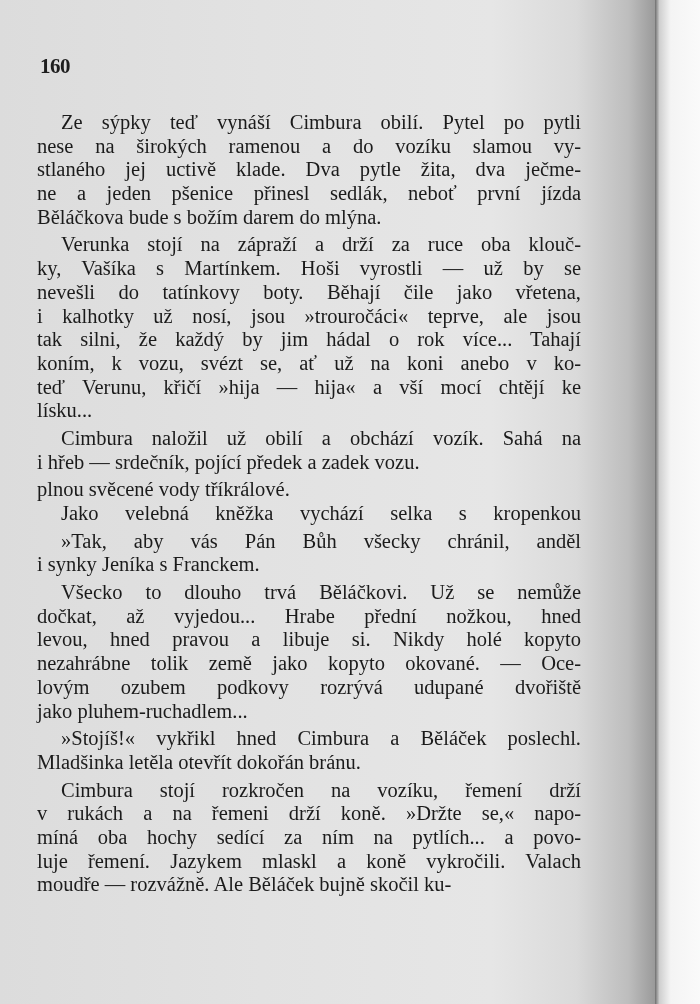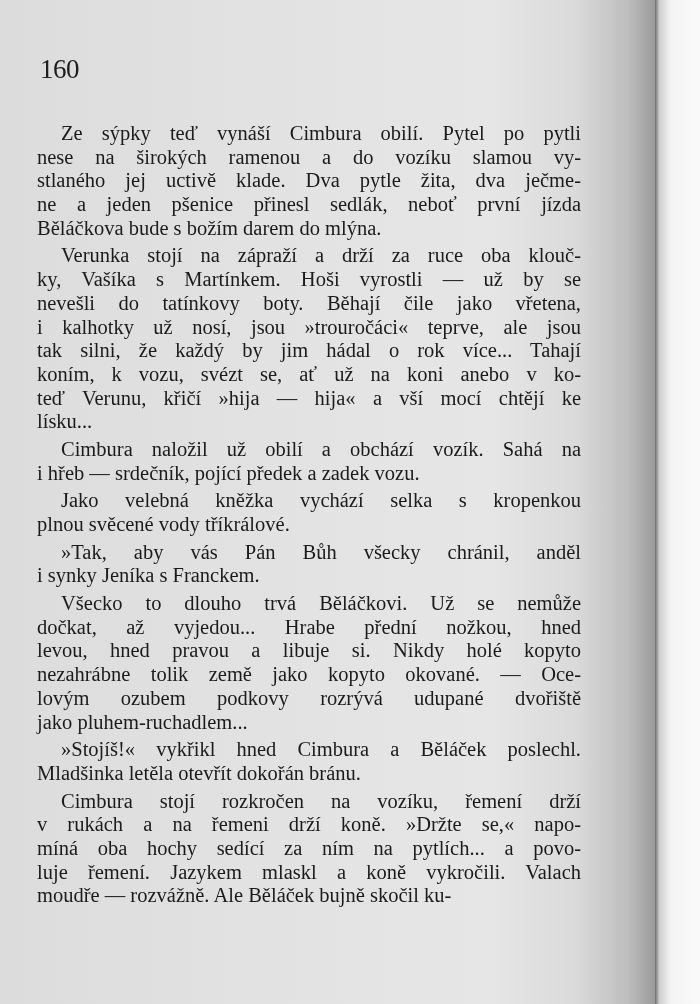--- a/index.html
+++ b/index.html
@@ -10,26 +10,27 @@
   }
   .page {
     position:absolute; left:0; top:0; width:655px; height:1004px;
     background:linear-gradient(to right,#dcdcdc 0%,#e2e2e2 40%,#e6e6e6 75%,#dadada 88%,#bdbdbd 96%,#9a9a9a 100%);
   }
   .margin-right {
     position:absolute; left:655px; top:0; width:45px; height:1004px;
     background:linear-gradient(to right,#6e6e6e 0%,#cfcfcf 10%,#f4f4f4 35%,#fafafa 100%);
   }
   .page-number {
-    position:absolute; left:40px; top:54px; font-size:27px; color:#1e1e1e;
+    position:absolute; left:40px; top:54px; font-size:21px; color:#1e1e1e;
     letter-spacing:-0.5px;
+    font-weight:bold;
   }
   .text-body {
     position:absolute; left:37px; top:111px; width:544px;
-    color:#1b1b1b; font-size:20.5px; line-height:23.7px;margin-top:11px;
+    color:#1b1b1b; font-size:20.5px; line-height:23.7px;
   }
   .para { margin:0 0 4px 0; }
   .line { display:block; text-align:justify; text-align-last:justify; white-space:nowrap; height:23.7px; }
   .line.last { text-align-last:left; }
   .line.first { padding-left:24px; }
 </style>
 </head>
 <body>
 
 <div class="page">
@@ -50,22 +51,22 @@
         <span class="line">tak silni, že každý by jim hádal o rok více... Tahají</span>
         <span class="line">koním, k vozu, svézt se, ať už na koni anebo v ko-</span>
         <span class="line">teď Verunu, křičí »hija — hija« a vší mocí chtějí ke</span>
         <span class="line last">lísku...</span>
       </div>
       <div class="para">
         <span class="line first">Cimbura naložil už obilí a obchází vozík. Sahá na</span>
         <span class="line last">i hřeb — srdečník, pojící předek a zadek vozu.</span>
       </div>
       <div class="para">
+        <span class="line last">plnou svěcené vody tříkrálové.</span>
         <span class="line first">Jako velebná kněžka vychází selka s kropenkou</span>
-        <span class="line last">plnou svěcené vody tříkrálové.</span>
       </div>
       <div class="para">
         <span class="line first">»Tak, aby vás Pán Bůh všecky chránil, anděl</span>
         <span class="line last">i synky Jeníka s Franckem.</span>
       </div>
       <div class="para">
         <span class="line first">Všecko to dlouho trvá Běláčkovi. Už se nemůže</span>
         <span class="line">dočkat, až vyjedou... Hrabe přední nožkou, hned</span>
         <span class="line">levou, hned pravou a libuje si. Nikdy holé kopyto</span>
         <span class="line">nezahrábne tolik země jako kopyto okované. — Oce-</span>

